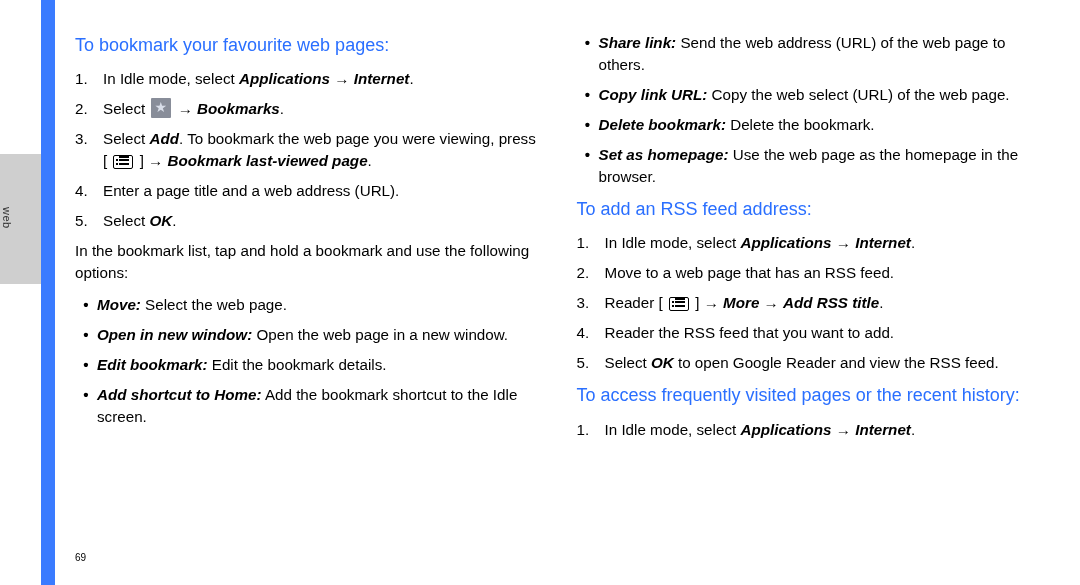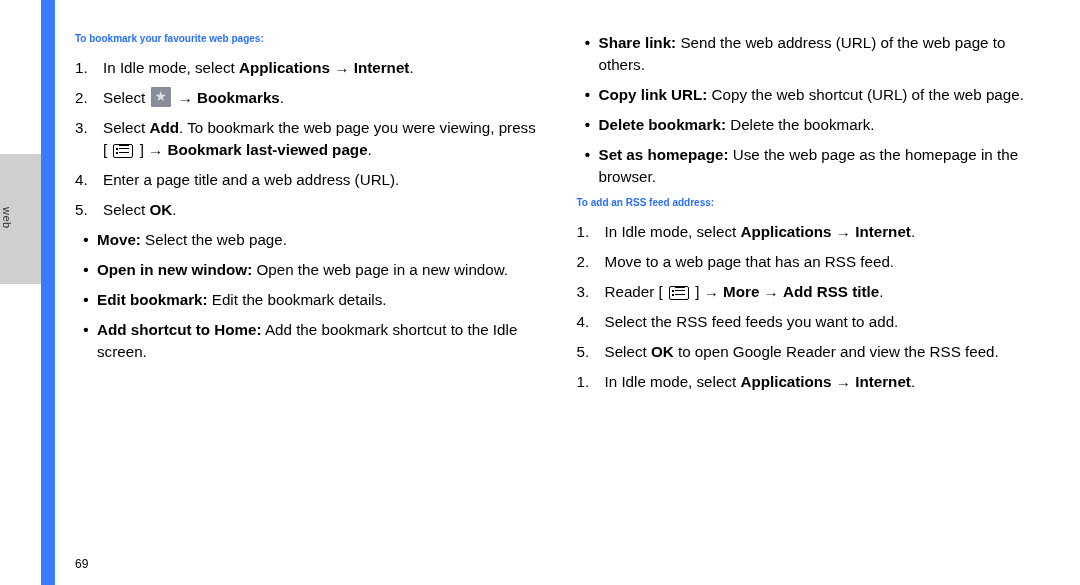--- a/index.html
+++ b/index.html
@@ -3,32 +3,32 @@
 <meta charset="utf-8">
 <style>
   * { box-sizing: border-box; margin: 0; padding: 0; }
   html, body { width: 1080px; height: 585px; background: #fff; font-family: Arial, Helvetica, sans-serif; color: #000; }
   .page { position: relative; width: 1080px; height: 585px; }
   .blue-strip { position: absolute; left: 41px; top: 0; width: 14px; height: 100%; background: #3a7bff; }
   .gray-strip  { position: absolute; left: 0; top: 154px; width: 41px; height: 130px; background: #cfcfcf; }
   .side-label  { position: absolute; left: 13px; top: 207px; font-size: 11px; color: #333; transform: rotate(90deg); transform-origin: left top; letter-spacing: 0.5px; }
   .content { position: absolute; left: 75px; top: 32px; right: 40px; bottom: 24px; display: flex; gap: 38px; }
   .col { width: 474px; font-size: 15.2px; line-height: 1.45; }
-  .h { color: #2a6fff; font-size: 10px; margin-bottom: 10px; font-weight: bold; }
+  .h { color: #2a6fff; font-size: 18px; margin-bottom: 10px; font-weight: normal; }
   ol.num { list-style: none; padding-left: 0; margin-bottom: 6px; }
   ol.num > li { display: flex; margin-bottom: 8px; }
   ol.num > li .n { width: 28px; flex: none; }
   ol.num > li .t { flex: 1; }
   ul.bul { list-style: none; padding-left: 0; }
   ul.bul > li { display: flex; margin-bottom: 8px; }
   ul.bul > li .bmark { width: 22px; flex: none; font-weight: bold; text-align: center; }
   ul.bul > li .t { flex: 1; }
   .para { margin-bottom: 10px; }
-  .b { font-weight: bold; }
-  .pagenum { position: absolute; left: 75px; bottom: 14px; font-size: 12px; }
+  .b { font-weight: bold; font-style: italic; }
+  .pagenum { position: absolute; left: 75px; bottom: 22px; font-size: 10px; }
   .icon-star { display: inline-block; width: 20px; height: 20px; background: #888d99; vertical-align: -4px; position: relative; margin: 0 2px; border-radius:1px;}
   .icon-star::after { content: "★"; position: absolute; left: 3px; top: -1px; font-size: 14px; color: #d8dde8; }
   .icon-menu { display: inline-block; width: 20px; height: 14px; border: 1px solid #000; border-radius: 2px; vertical-align: -3px; position: relative; margin: 0 2px; }
   .icon-menu::before, .icon-menu::after { content: ""; position: absolute; left: 5px; right: 3px; height: 1.6px; background: #000; }
   .icon-menu::before { top: 3px; box-shadow: 0 4px 0 #000; }
   .icon-menu .dot { position: absolute; left: 2px; top: 3px; width: 2px; height: 2px; background:#000; box-shadow: 0 4px 0 #000; }
 </style>
 </head>
 <body>
 
@@ -66,20 +66,21 @@
           <span class="t">Enter a page title and a web address (URL).</span>
         </li>
         <li>
           <span class="n">5.</span>
           <span class="t">
             <span>Select </span><span class="b">OK</span><span>.</span>
           </span>
         </li>
       </ol>
 
+      <div class="para">In the bookmark list, tap and hold a bookmark and use the following options:</div>
 
       <ul class="bul">
         <li>
             <span class="bmark">•</span>
             <span class="t"><span class="b">Move:</span><span> Select the web page.</span></span>
           </li>
         <li>
             <span class="bmark">•</span>
             <span class="t"><span class="b">Open in new window:</span><span> Open the web page in a new window.</span></span>
           </li>
@@ -95,21 +96,21 @@
     </div>
 
     <div class="col">
       <ul class="bul">
         <li>
             <span class="bmark">•</span>
             <span class="t"><span class="b">Share link:</span><span> Send the web address (URL) of the web page to others.</span></span>
           </li>
         <li>
             <span class="bmark">•</span>
-            <span class="t"><span class="b">Copy link URL:</span><span> Copy the web shortcut (URL) of the web page.</span></span>
+            <span class="t"><span class="b">Copy link URL:</span><span> Copy the web select (URL) of the web page.</span></span>
           </li>
         <li>
             <span class="bmark">•</span>
             <span class="t"><span class="b">Delete bookmark:</span><span> Delete the bookmark.</span></span>
           </li>
         <li>
             <span class="bmark">•</span>
             <span class="t"><span class="b">Set as homepage:</span><span> Use the web page as the homepage in the browser.</span></span>
           </li>
       </ul>
@@ -123,28 +124,29 @@
         <li>
             <span class="n">2.</span>
             <span class="t">Move to a web page that has an RSS feed.</span>
           </li>
         <li>
             <span class="n">3.</span>
             <span class="t"><span>Reader [ </span><span class="icon-menu"><span class="dot"></span></span><span> ] → </span><span class="b">More</span><span> → </span><span class="b">Add RSS title</span><span>.</span></span>
           </li>
         <li>
             <span class="n">4.</span>
-            <span class="t">Select the RSS feed feeds you want to add.</span>
+            <span class="t">Reader the RSS feed that you want to add.</span>
           </li>
         <li>
             <span class="n">5.</span>
             <span class="t"><span>Select </span><span class="b">OK</span><span> to open Google Reader and view the RSS feed.</span></span>
           </li>
       </ol>
 
+      <div class="h" style="margin-top:6px">To access frequently visited pages or the recent history:</div>
       <ol class="num">
         <li>
             <span class="n">1.</span>
             <span class="t"><span>In Idle mode, select </span><span class="b">Applications</span><span> → </span><span class="b">Internet</span><span>.</span></span>
           </li>
       </ol>
     </div>
   </div>
 
   <div class="pagenum">69</div>

